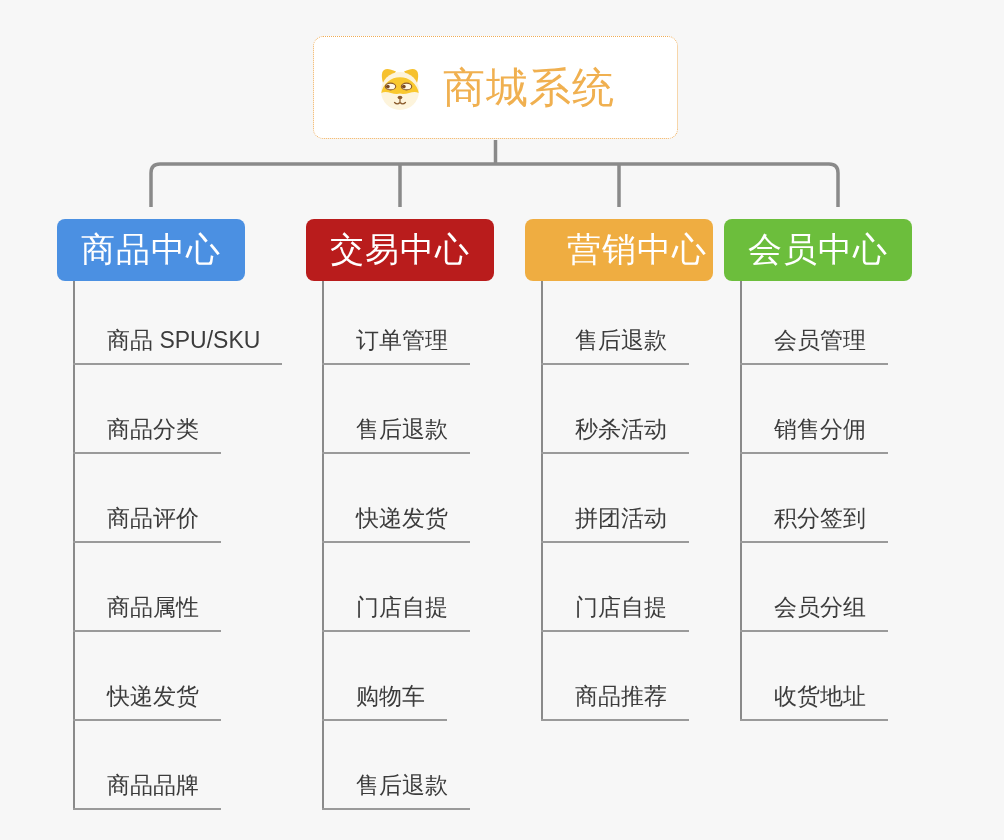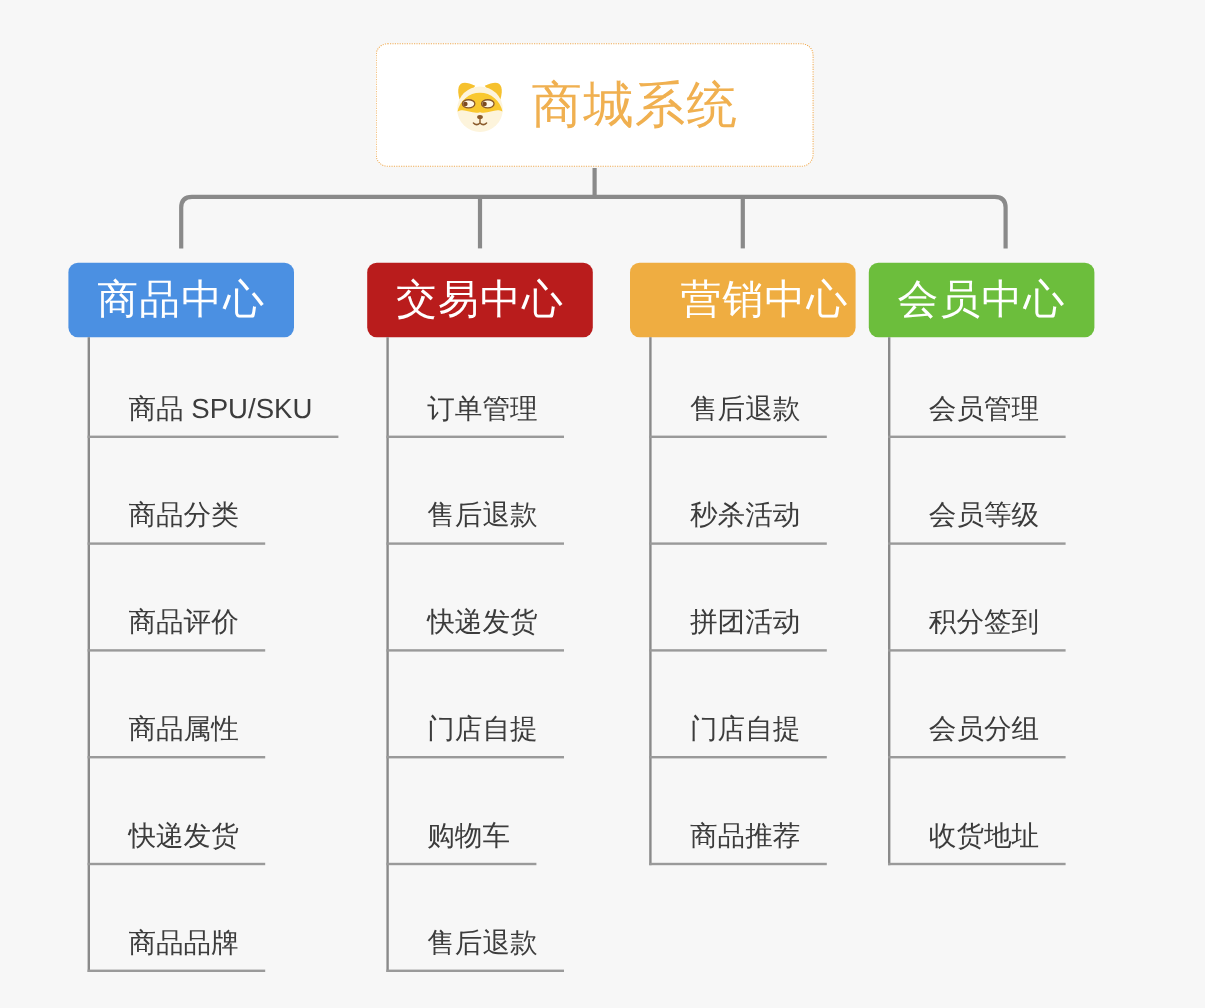--- a/index.html
+++ b/index.html
@@ -147,21 +147,21 @@
     </div>
   </div>
 
   <div class="col" style="left:724px">
     <div class="hd" style="background: rgb(108, 190, 60);">会员中心</div>
     <div class="kids">
       <div class="leaf">
           <span>会员管理</span>
         </div>
       <div class="leaf">
-          <span>会员等级</span>
+          <span>销售分佣</span>
         </div>
       <div class="leaf">
           <span>积分签到</span>
         </div>
       <div class="leaf">
           <span>会员分组</span>
         </div>
       <div class="leaf">
           <span>收货地址</span>
         </div>

